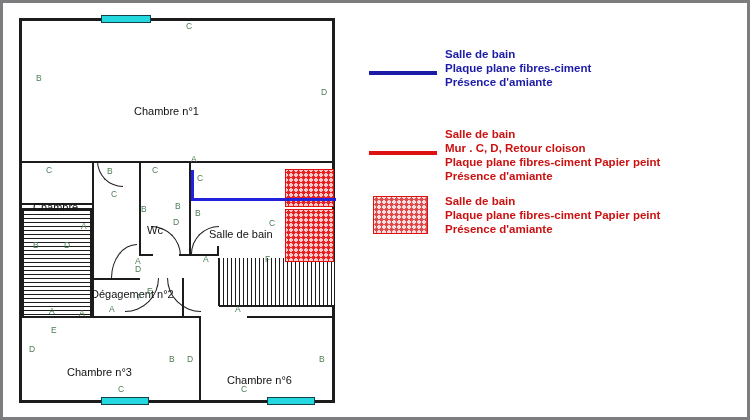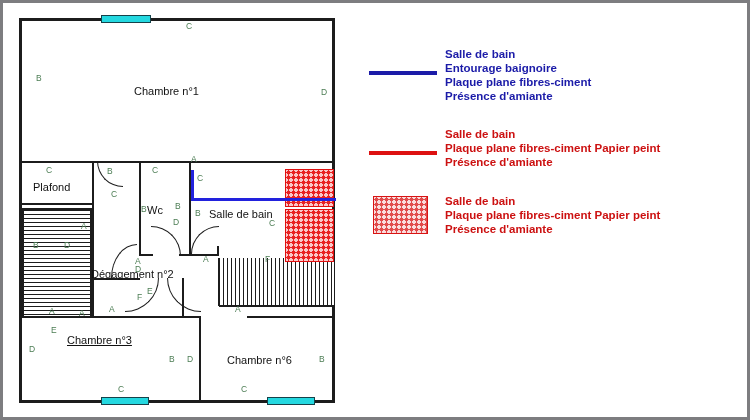--- a/index.html
+++ b/index.html
@@ -25,20 +25,21 @@
   .wall.v{width:2px;}
   .wall.thick-h{height:3px;}
   .wall.thick-v{width:3px;}
 
   .room-label{
     position:absolute;
     color:#111111;
     font-size:11px;
     font-family:"Liberation Sans", sans-serif;
     white-space:nowrap;
+    margin-top:20px;
   }
   .mark{
     position:absolute;
     color:#4c7d54;
     font-size:8.5px;
     font-family:"Liberation Sans", sans-serif;
     white-space:nowrap;
   }
   
   .window{
@@ -161,25 +162,25 @@
     <div class="door" style="left:106px;top:260px;width:34px;height:34px;border-radius:0 0 100% 0;border-top:none;border-left:none;"></div>
     <div class="door" style="left:148px;top:260px;width:34px;height:34px;border-radius:0 0 0 100%;border-top:none;border-right:none;"></div>
     <div class="wall v" style="left:163px;top:260px;height:38px;"></div>
     <div class="door" style="left:92px;top:226px;width:26px;height:34px;border-radius:100% 0 0 0;border-bottom:none;border-right:none;"></div>
 
     <div class="window" style="left:82px;top:-3px;width:50px;"></div>
     <div class="window" style="left:82px;top:379px;width:48px;"></div>
     <div class="window" style="left:248px;top:379px;width:48px;"></div>
 
     <span class="room-label" style="left:115px;top:67px;">Chambre n°1</span>
-    <span class="room-label" style="left:14px;top:163px;">Plafond</span>
+    <span class="room-label" style="left:14px;top:163px;">Chambre</span>
     <span class="room-label" style="left:128px;top:186px;">Wc</span>
     <span class="room-label" style="left:190px;top:190px;">Salle de bain</span>
     <span class="room-label" style="left:72px;top:250px;">Dégagement n°2</span>
-    <span class="room-label" style="left:48px;top:316px;text-decoration:underline;">Chambre n°3</span>
+    <span class="room-label" style="left:48px;top:328px;">Chambre n°3</span>
     <span class="room-label" style="left:208px;top:336px;">Chambre n°6</span>
 
     <span class="mark" style="left:167px;top:3px;">C</span>
     <span class="mark" style="left:17px;top:55px;">B</span>
     <span class="mark" style="left:302px;top:69px;">D</span>
     <span class="mark" style="left:27px;top:147px;">C</span>
     <span class="mark" style="left:88px;top:148px;">B</span>
     <span class="mark" style="left:133px;top:147px;">C</span>
     <span class="mark" style="left:172px;top:136px;">A</span>
     <span class="mark" style="left:122px;top:186px;">B</span>
@@ -210,30 +211,30 @@
     <span class="mark" style="left:246px;top:236px;">F</span>
     <span class="mark" style="left:60px;top:290px;">A</span>
   </div>
 
   <div id="legend">
 
     <div class="leg-item" style="left:0;top:0;">
       <div class="leg-swatch-line" style="top:24px;background:#1b1ba8;"></div>
       <div class="leg-text c-blue">
         <div>Salle de bain</div>
-        <div>Entourage baignoire</div>
         <div>Plaque plane fibres-ciment</div>
         <div>Présence d'amiante</div>
       </div>
     </div>
 
     <div class="leg-item" style="left:0;top:80px;">
       <div class="leg-swatch-line" style="top:24px;background:#dd1111;"></div>
       <div class="leg-text c-red">
         <div>Salle de bain</div>
+        <div>Mur . C, D, Retour cloison</div>
         <div>Plaque plane fibres-ciment Papier peint</div>
         <div>Présence d'amiante</div>
       </div>
     </div>
 
     <div class="leg-item" style="left:0;top:147px;">
       <div class="leg-swatch-box" style="top:2px;"></div>
       <div class="leg-text c-red">
         <div>Salle de bain</div>
         <div>Plaque plane fibres-ciment Papier peint</div>

